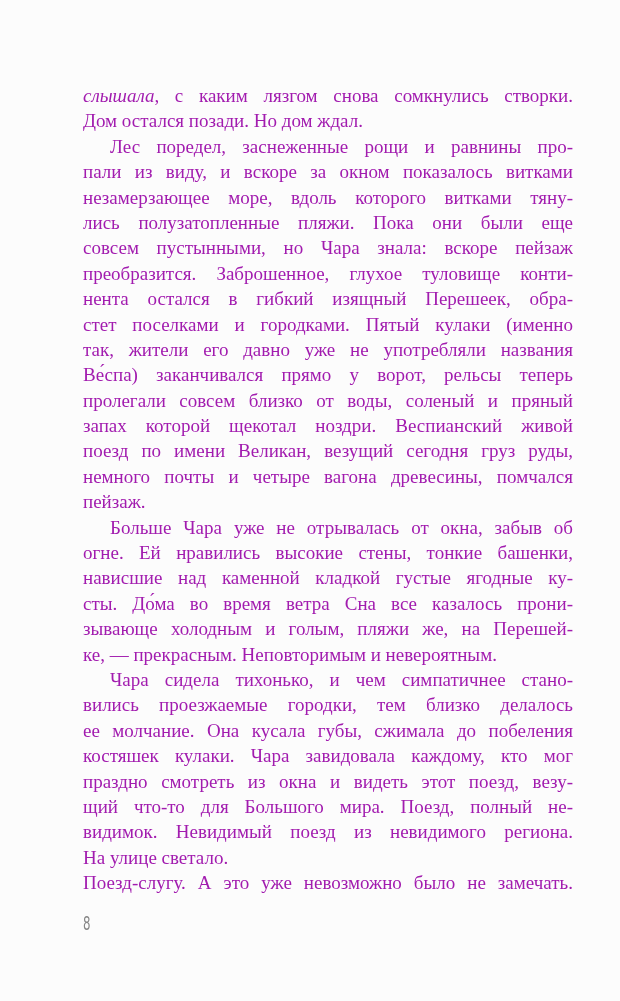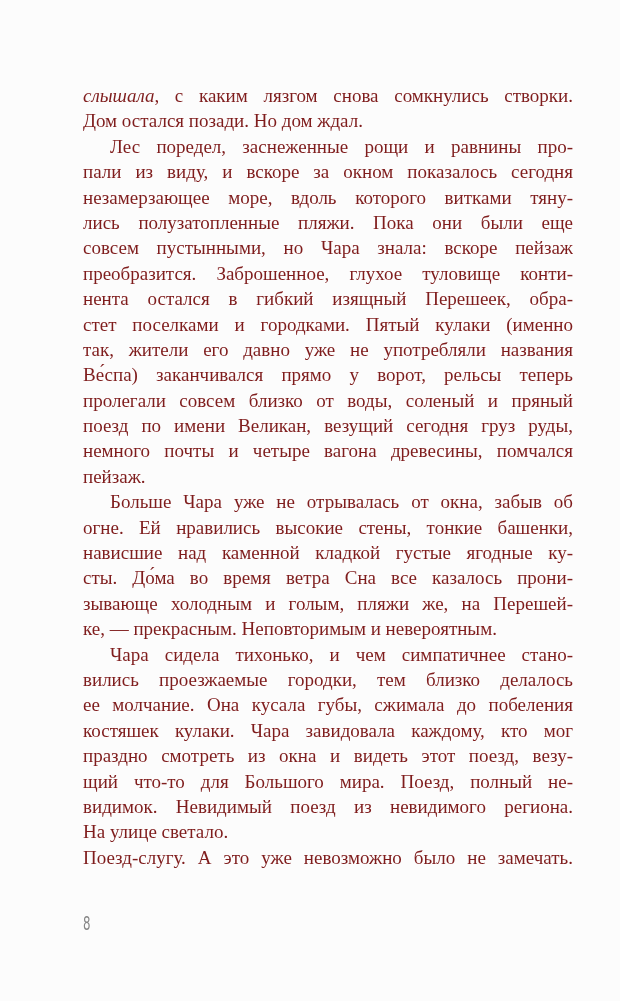--- a/index.html
+++ b/index.html
@@ -14,21 +14,21 @@
     height: 1001px;
     background: #fcfcfc;
     overflow: hidden;
     font-family: "Liberation Serif", "DejaVu Serif", serif;
   }
   .text-block {
     position: absolute;
     left: 83px;
     top: 83px;
     width: 490px;
-    color: #7f1d1d;
+    color: #a21caf;
     font-size: 19px;
     line-height: 25.4px;
     -webkit-font-smoothing: antialiased;
   }
   .line {
     text-align: justify;
     text-align-last: justify;
     height: 25.4px;
     white-space: normal;
   }
@@ -54,30 +54,31 @@
   }
 </style>
 </head>
 <body>
 
 <div class="book-page">
   <div class="text-block" id="text-block">
       <div class="line"><span class="seg-italic">слышала</span><span class="">, с каким лязгом снова сомкнулись створки.</span></div>
       <div class="line para-end"><span class="">Дом остался позади. Но дом ждал.</span></div>
       <div class="line indent"><span class="">Лес поредел, заснеженные рощи и равнины про-</span></div>
-      <div class="line"><span class="">пали из виду, и вскоре за окном показалось сегодня</span></div>
+      <div class="line"><span class="">пали из виду, и вскоре за окном показалось витками</span></div>
       <div class="line"><span class="">незамерзающее море, вдоль которого витками тяну-</span></div>
       <div class="line"><span class="">лись полузатопленные пляжи. Пока они были еще</span></div>
       <div class="line"><span class="">совсем пустынными, но Чара знала: вскоре пейзаж</span></div>
       <div class="line"><span class="">преобразится. Заброшенное, глухое туловище конти-</span></div>
       <div class="line"><span class="">нента остался в гибкий изящный Перешеек, обра-</span></div>
       <div class="line"><span class="">стет поселками и городками. Пятый кулаки (именно</span></div>
       <div class="line"><span class="">так, жители его давно уже не употребляли названия</span></div>
       <div class="line"><span class="">Ве́спа) заканчивался прямо у ворот, рельсы теперь</span></div>
       <div class="line"><span class="">пролегали совсем близко от воды, соленый и пряный</span></div>
+      <div class="line"><span class="">запах которой щекотал ноздри. Веспианский живой</span></div>
       <div class="line"><span class="">поезд по имени Великан, везущий сегодня груз руды,</span></div>
       <div class="line"><span class="">немного почты и четыре вагона древесины, помчался</span></div>
       <div class="line para-end"><span class="">пейзаж.</span></div>
       <div class="line indent"><span class="">Больше Чара уже не отрывалась от окна, забыв об</span></div>
       <div class="line"><span class="">огне. Ей нравились высокие стены, тонкие башенки,</span></div>
       <div class="line"><span class="">нависшие над каменной кладкой густые ягодные ку-</span></div>
       <div class="line"><span class="">сты. До́ма во время ветра Сна все казалось прони-</span></div>
       <div class="line"><span class="">зывающе холодным и голым, пляжи же, на Перешей-</span></div>
       <div class="line para-end"><span class="">ке, — прекрасным. Неповторимым и невероятным.</span></div>
       <div class="line indent"><span class="">Чара сидела тихонько, и чем симпатичнее стано-</span></div>

